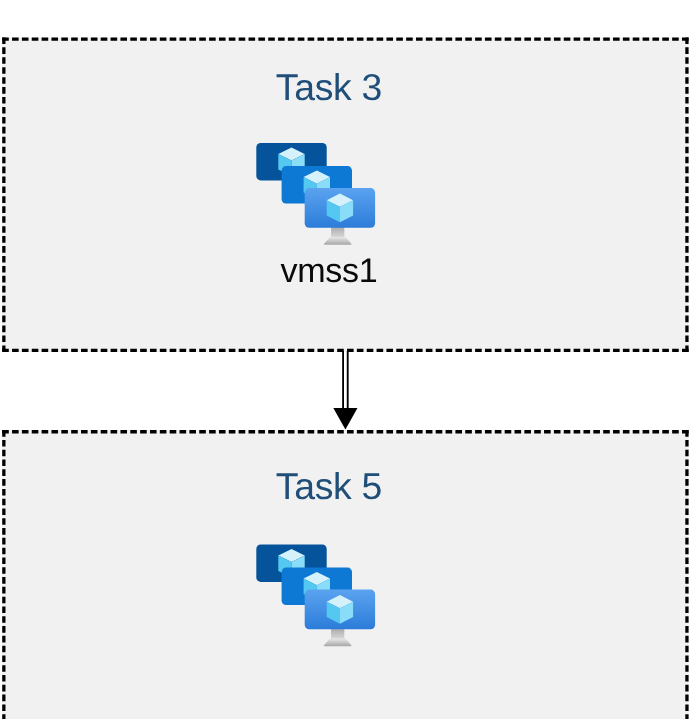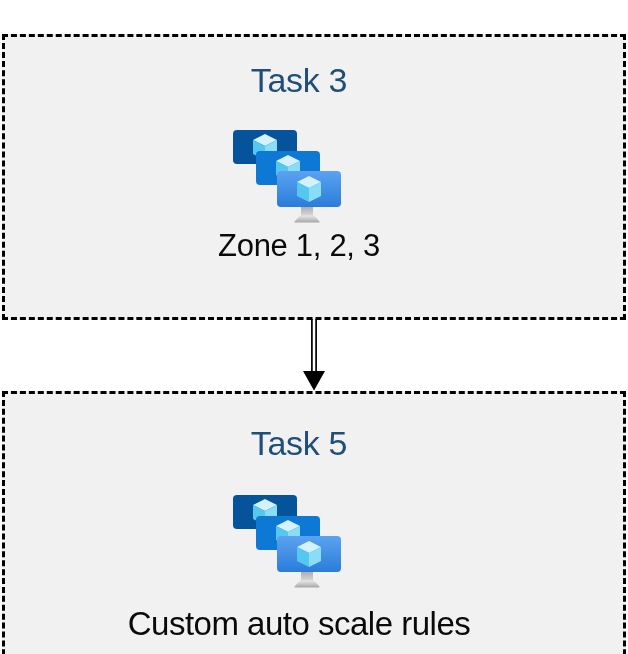--- a/index.html
+++ b/index.html
@@ -108,39 +108,36 @@
 <div class="canvas">
 
   <div class="task-box box1">
     <div class="task-title">Task 3</div>
     <div class="icon-wrap">
       <svg width="110" height="96" viewBox="0 0 110 96">
           <use href="#vmss-symbol"></use>
         </svg>
     </div>
     <div class="task-label">
-      <div>Zone 1, 2, 3</div>
+      <div>vmss1</div>
     </div>
   </div>
 
   <div class="connector">
     <svg width="30" height="72" viewBox="0 0 30 72">
       <g>
         <line x1="12.9" y1="0" x2="12.9" y2="55" stroke-width="1.7"></line>
         <line x1="17.1" y1="0" x2="17.1" y2="55" stroke-width="1.7"></line>
         <path d="M4,52 L26,52 L15,71.5 Z"></path>
       </g>
     </svg>
   </div>
 
   <div class="task-box box2">
     <div class="task-title">Task 5</div>
     <div class="icon-wrap">
       <svg width="110" height="96" viewBox="0 0 110 96">
           <use href="#vmss-symbol"></use>
         </svg>
     </div>
-    <div class="task-label">
-      <div>Custom auto scale rules</div>
-    </div>
   </div>
 
 </div>
 
 </body></html>

